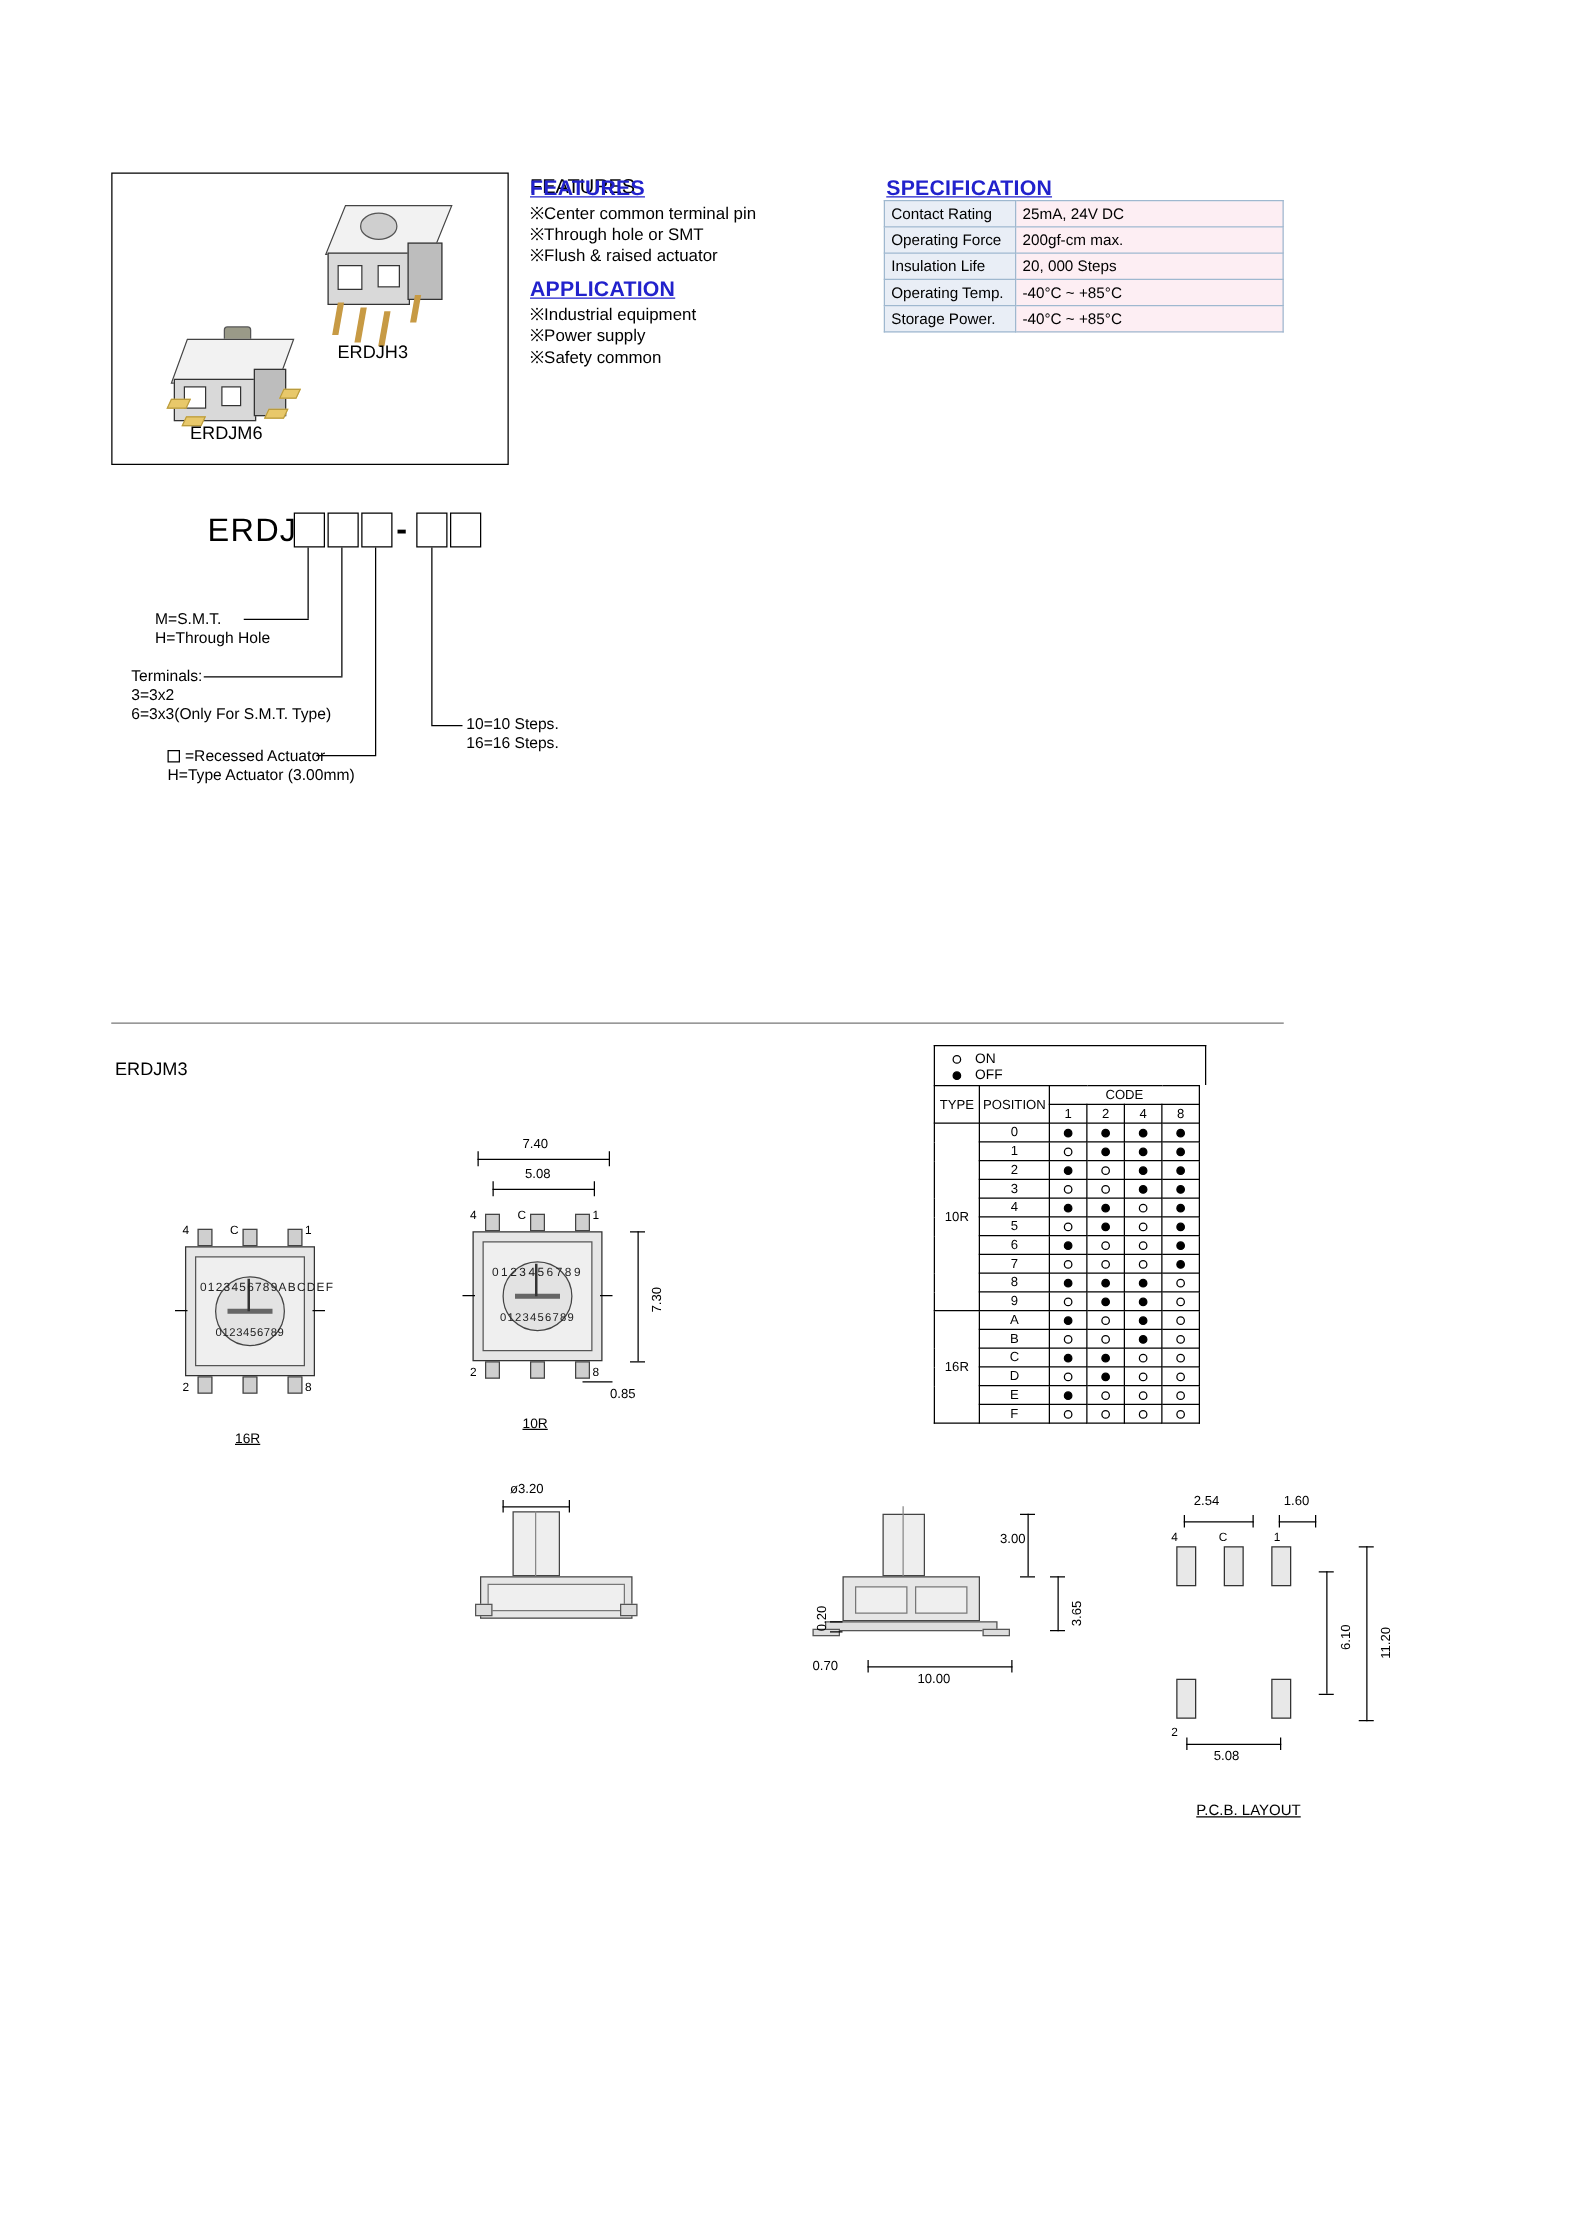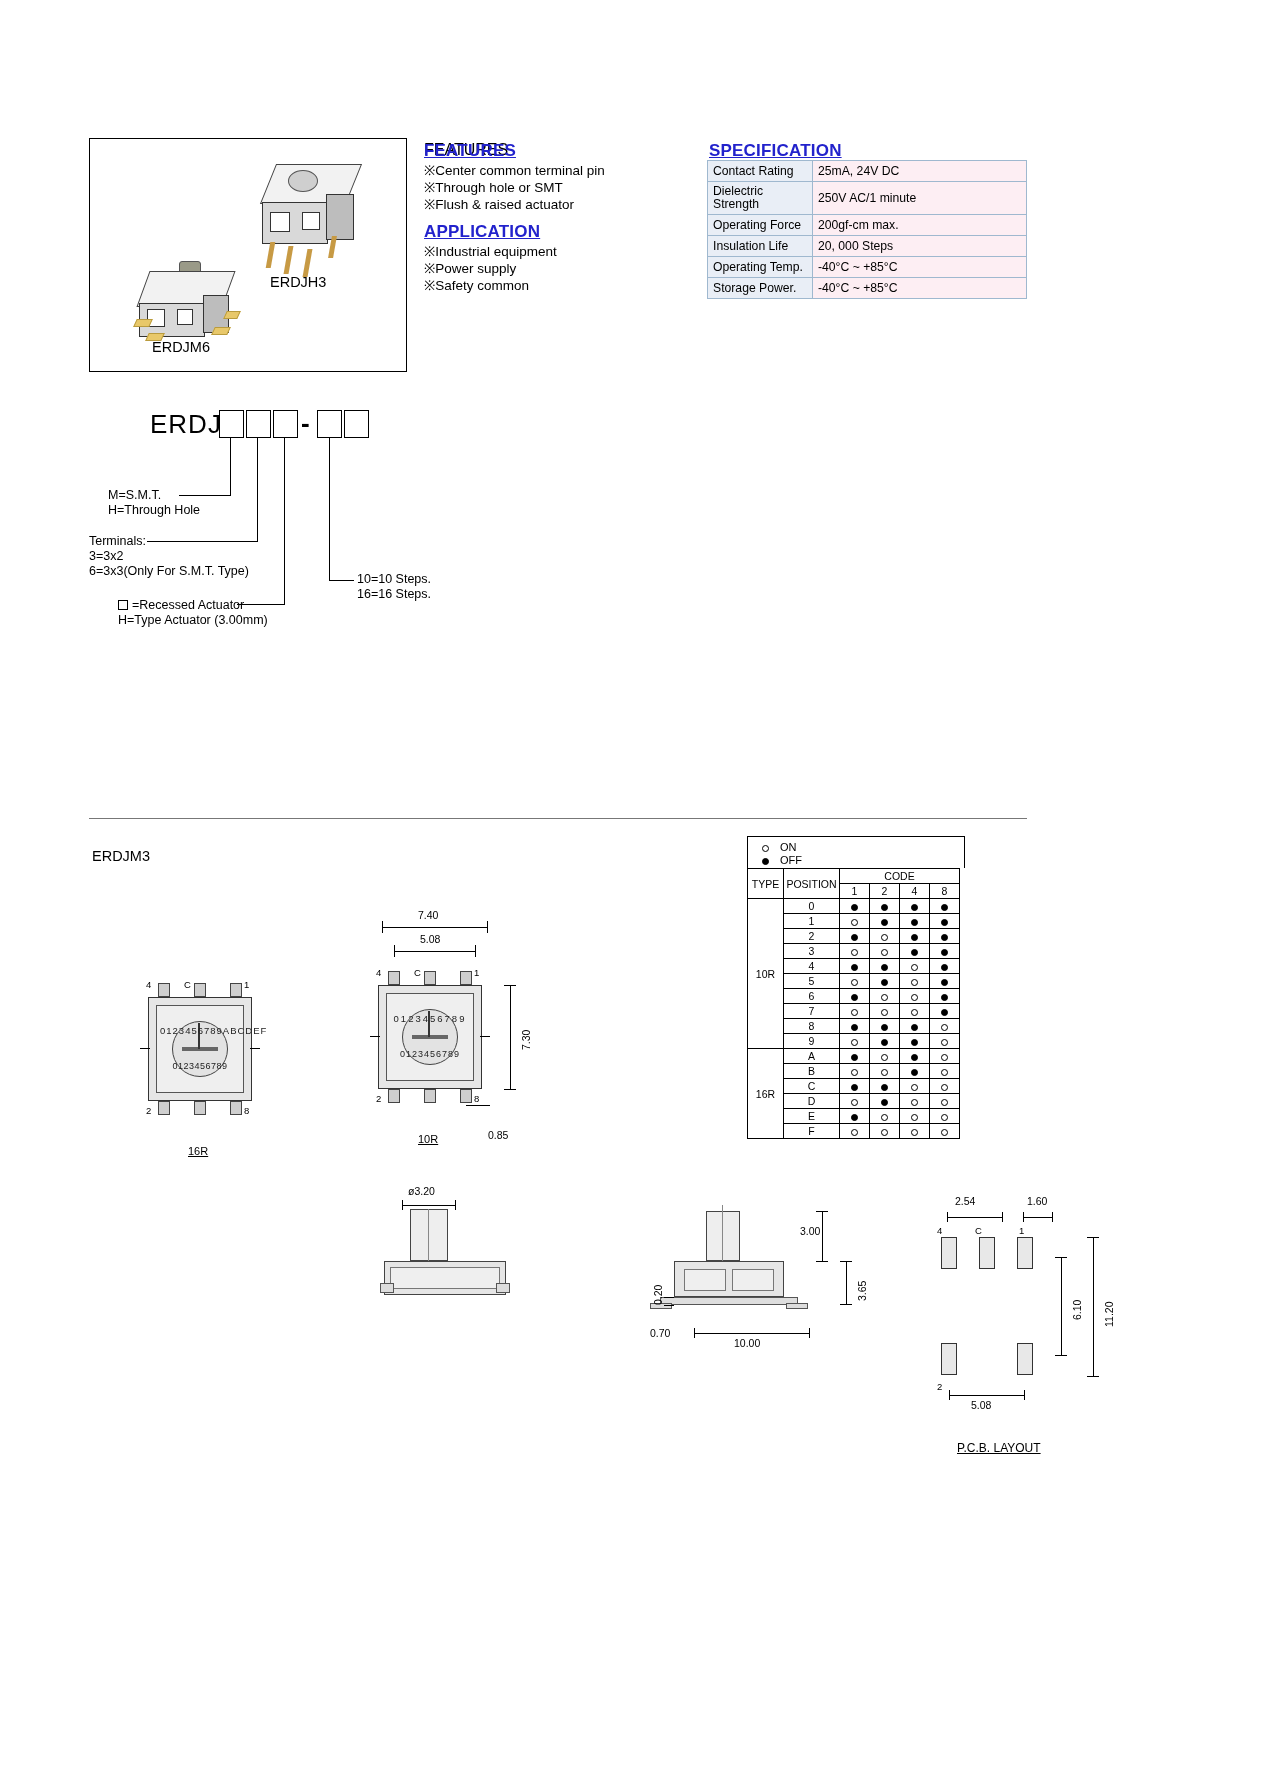--- a/index.html
+++ b/index.html
@@ -47,21 +47,21 @@
   #spec-table td {
     border:1px solid #9fb8cf;
     padding:3px 5px;
     vertical-align:middle;
     height:21px;
   }
   #spec-table td.k { width:105px; background:#e9eef6; }
   #spec-table td.v { background:#fdeef3; }
 
   
-  #coding { left:89px; top:400px; width:480px; height:250px; }
+  #coding { left:105px; top:400px; width:480px; height:250px; }
   .erdj-text { position:absolute; font-size:26px; letter-spacing:1px; }
   .code-box {
     position:absolute; border:1px solid #000; background:#fff;
   }
   .dash { position:absolute; font-size:26px; font-weight:bold; }
   .lead { position:absolute; background:#000; }
   .cd-text { position:absolute; font-size:12.5px; white-space:nowrap; line-height:15px; }
   .sq-mini { position:absolute; border:1px solid #000; width:10px; height:10px; }
 
   
@@ -155,24 +155,20 @@
   <div class="bullet-line">※Power supply</div>
   <div class="bullet-line">※Safety common</div>
 </div>
 
 <div class="abs blue-head" style="left:709px; top:141px;">SPECIFICATION</div>
 <table class="abs" id="spec-table">
   <tbody>
     <tr>
       <td class="k">Contact Rating</td>
       <td class="v">25mA, 24V DC</td>
-    </tr>
-    <tr>
-      <td class="k" style="line-height:13px;">Dielectric Strength</td>
-      <td class="v">250V AC/1 minute</td>
     </tr>
     <tr>
       <td class="k">Operating Force</td>
       <td class="v">200gf-cm max.</td>
     </tr>
     <tr>
       <td class="k">Insulation Life</td>
       <td class="v">20, 000 Steps</td>
     </tr>
     <tr>
@@ -301,21 +297,21 @@
   <div class="term-pad" style="left:54px; top:184px; width:12px; height:14px;"></div>
   <div class="term-pad" style="left:90px; top:184px; width:12px; height:14px;"></div>
   <div class="tinylbl" style="left:6px; top:188px;">2</div>
   <div class="tinylbl" style="left:104px; top:188px;">8</div>
 
   <div class="ln" style="left:140px; top:80px; width:1px; height:104px;"></div>
   <div class="ln" style="left:134px; top:80px; width:12px; height:1px;"></div>
   <div class="ln" style="left:134px; top:184px; width:12px; height:1px;"></div>
   <div class="dim-txt rot" style="left:150px; top:145px;">7.30</div>
 
-  <div class="dim-txt" style="left:118px; top:204px;margin-top:20px;">0.85</div>
+  <div class="dim-txt" style="left:118px; top:204px;">0.85</div>
   <div class="ln" style="left:96px; top:200px; width:24px; height:1px;"></div>
 
   <div class="underlbl" style="left:48px; top:228px;">10R</div>
 </div>
 
 <div class="abs dwg" style="left:380px; top:1185px; width:200px; height:140px;">
   <div class="dim-txt" style="left:28px; top:0px;">ø3.20</div>
   <div class="ln" style="left:22px; top:20px; width:54px; height:1px;"></div>
   <div class="ln" style="left:22px; top:15px; width:1px; height:10px;"></div>
   <div class="ln" style="left:75px; top:15px; width:1px; height:10px;"></div>

